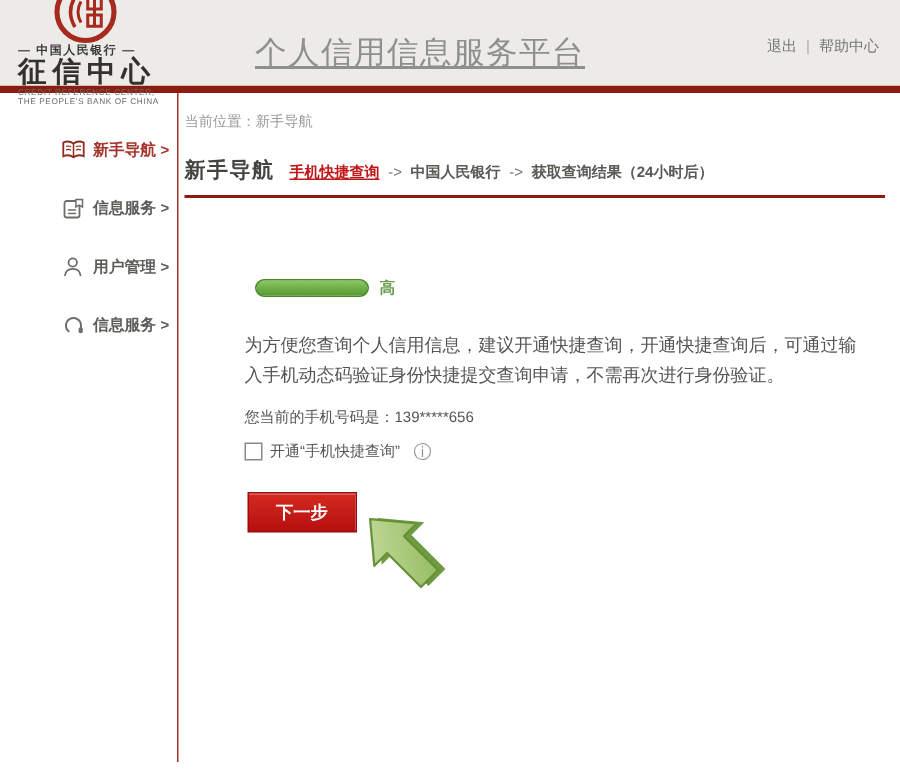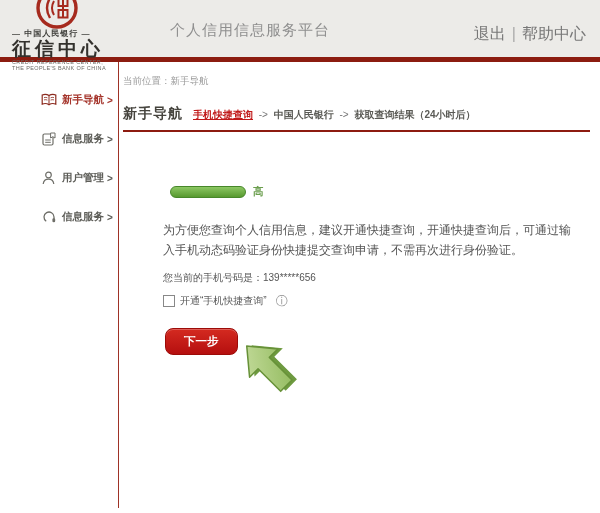--- a/index.html
+++ b/index.html
@@ -8,22 +8,22 @@
 
   
   .hdr{height:57px;background:#ECEBE8;position:relative;display:flex;align-items:center;}
   .logo{display:flex;align-items:center;margin-left:8px;flex-direction:column;}
   .seal{width:44px;height:44px;display:inline-block;}
   .logotext{margin-left:4px;line-height:1;}
   .bankname{font-size:8px;color:#3c3c38;font-weight:bold;letter-spacing:1px;white-space:nowrap;}
   .brand{font-size:19px;color:#33312d;font-weight:bold;letter-spacing:4px;
          font-family:"Liberation Serif",serif;margin:1px 0 2px 0;white-space:nowrap;}
   .eng{font-size:5.5px;color:#6b6b66;letter-spacing:.4px;white-space:nowrap;transform-origin:left;}
-  .platform{position:absolute;left:170px;top:21px;font-size:15px;color:#8F8F8F;letter-spacing:1px;}
-  .hlinks{position:absolute;right:14px;top:24px;font-size:16px;color:#777;}
+  .platform{position:absolute;left:170px;top:21px;font-size:21px;color:#8F8F8F;letter-spacing:1px;text-decoration:underline;}
+  .hlinks{position:absolute;right:14px;top:24px;font-size:10px;color:#777;}
   .hlinks a{color:#777;text-decoration:none;cursor:pointer;}
   .hlinks .sep{margin:0 6px;color:#aaa;}
   .redbar{height:5px;background:#8C1C10;}
 
   
   .bodywrap{display:flex;position:relative;}
   .vline{position:absolute;left:118px;top:0;width:1px;height:446px;background:#9E3226;}
 
   
   .sidebar{width:118px;padding-top:26px;box-sizing:border-box;flex:0 0 118px;}
@@ -56,21 +56,21 @@
   .phone{margin:11px 0 0 0;font-size:10px;color:#555;}
   .cbrow{margin-top:9px;font-size:10px;color:#555;display:flex;align-items:center;}
   .cbx{display:inline-block;width:10px;height:10px;border:1px solid #888;background:#fff;
        margin-right:5px;cursor:pointer;}
   .cblabel{cursor:pointer;}
   .infoicon{margin-left:9px;font-size:12px;color:#8f8f8f;line-height:1;cursor:pointer;}
 
   .btnrow{position:relative;margin-top:16px;height:92px;}
   .nextbtn{position:absolute;left:2px;top:4px;padding:5px 18px;font-size:11.5px;font-weight:bold;
            color:#fff;background:linear-gradient(#D42A20,#B50F0F);border:1px solid #9C0B08;
-           border-radius:8px;cursor:pointer;box-shadow:inset 0 1px 0 rgba(255,255,255,.25);
+           border-radius:0;cursor:pointer;box-shadow:inset 0 1px 0 rgba(255,255,255,.25);
            font-family:Liberation Serif, serif;}
   .bigarrow{position:absolute;left:64px;top:8px;width:72px;height:72px;}
 </style>
 </head>
 <body>
 
 <div class="page">
 
   <header class="hdr">
     <div class="logo">

